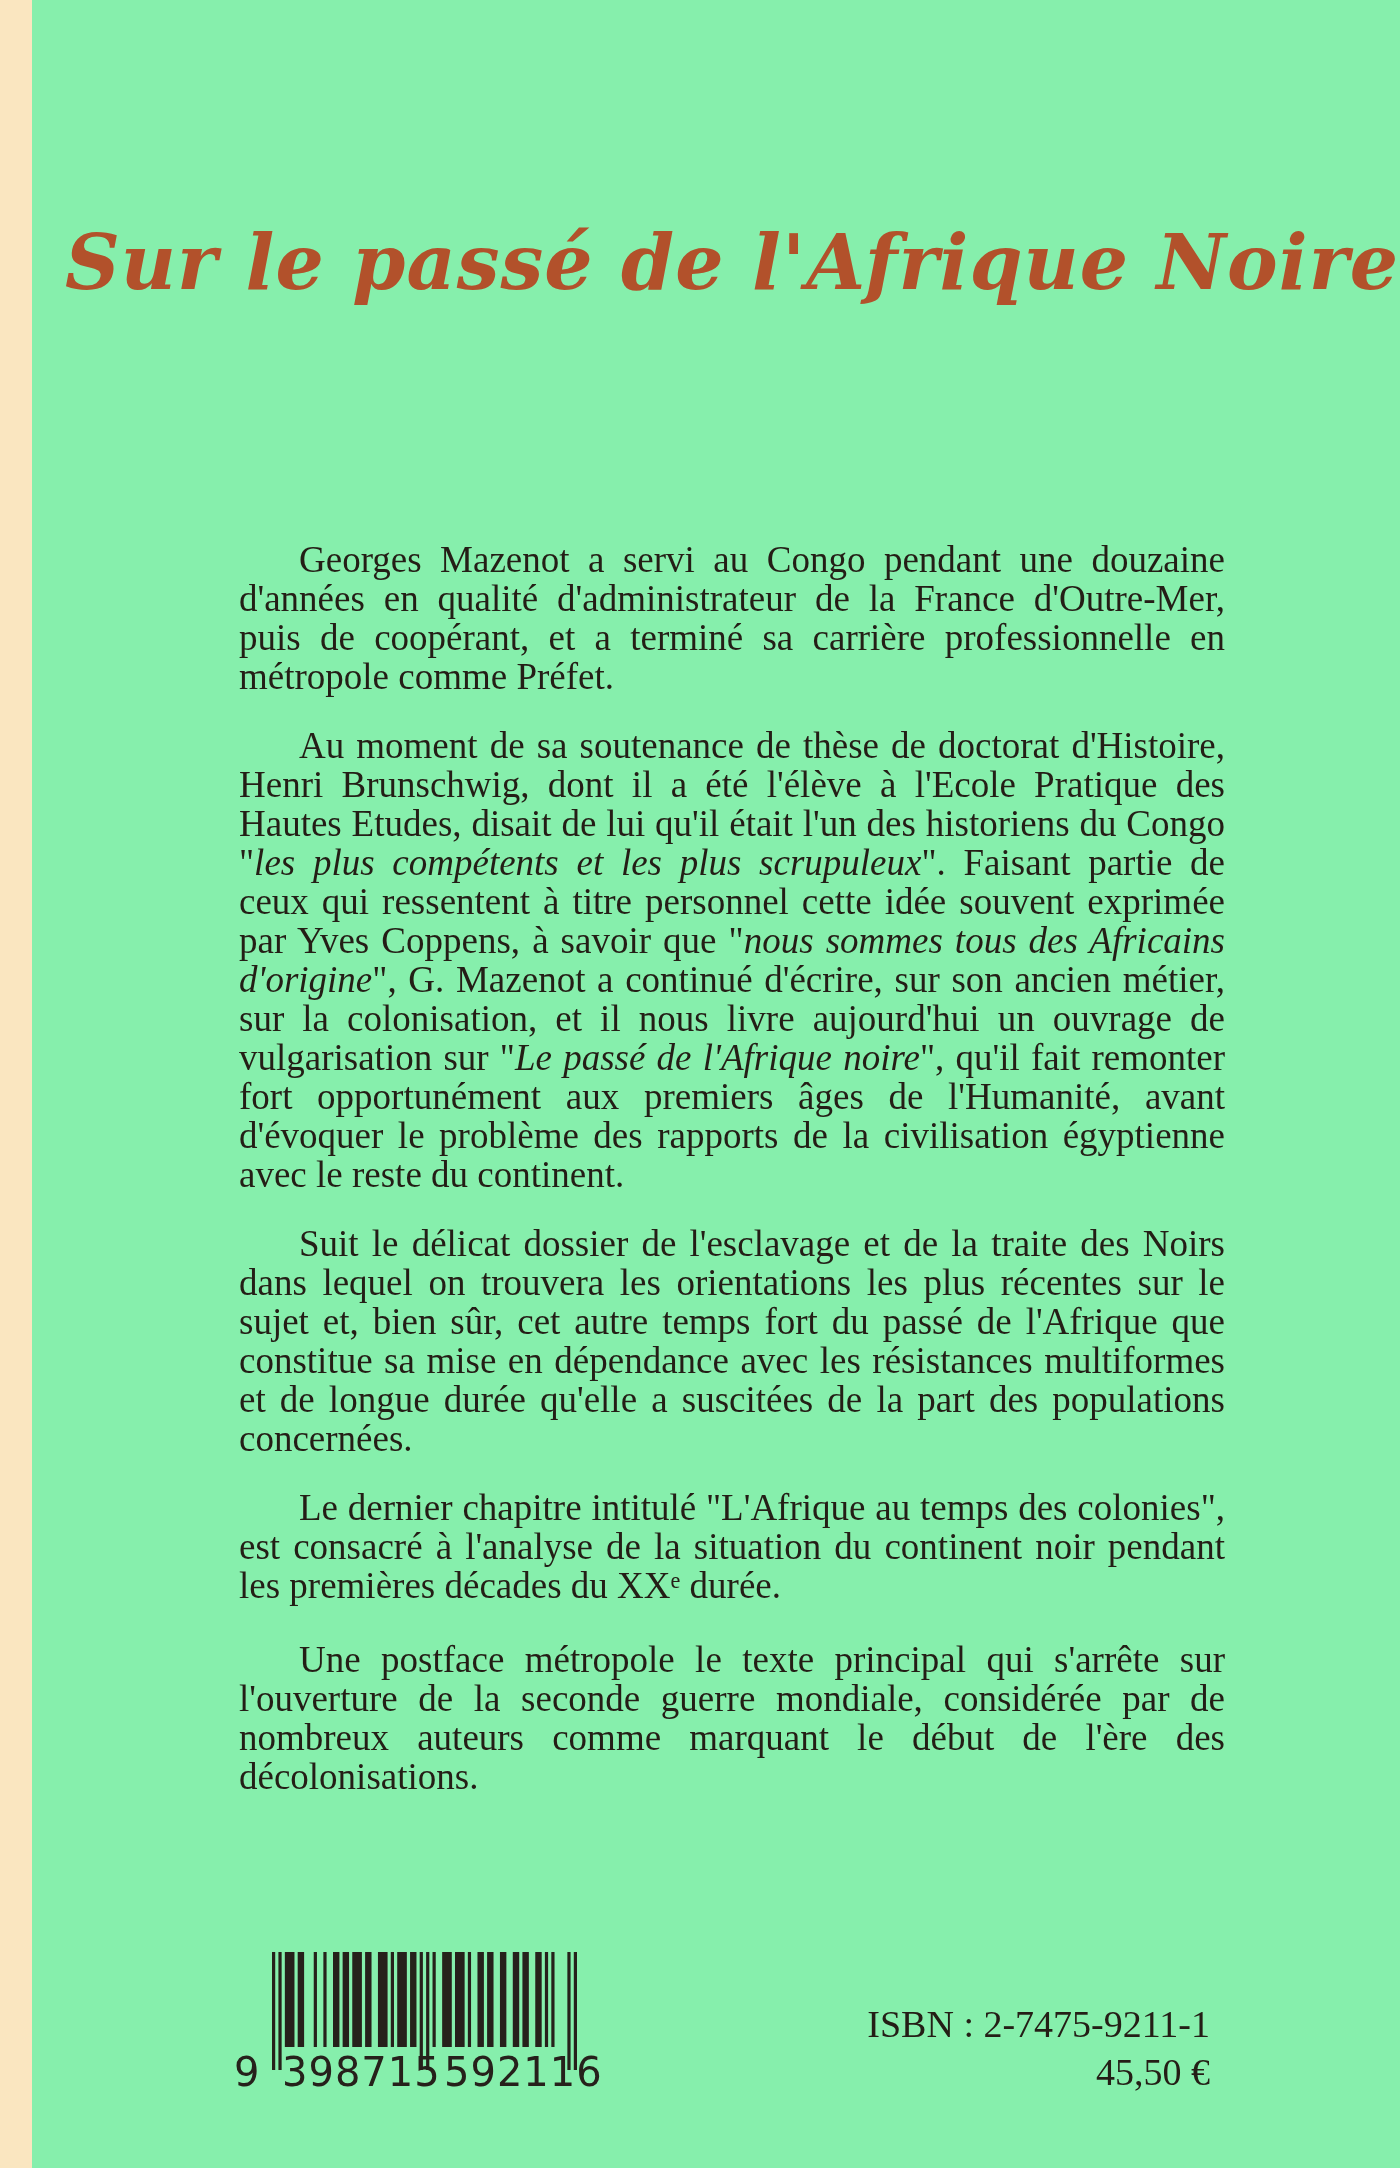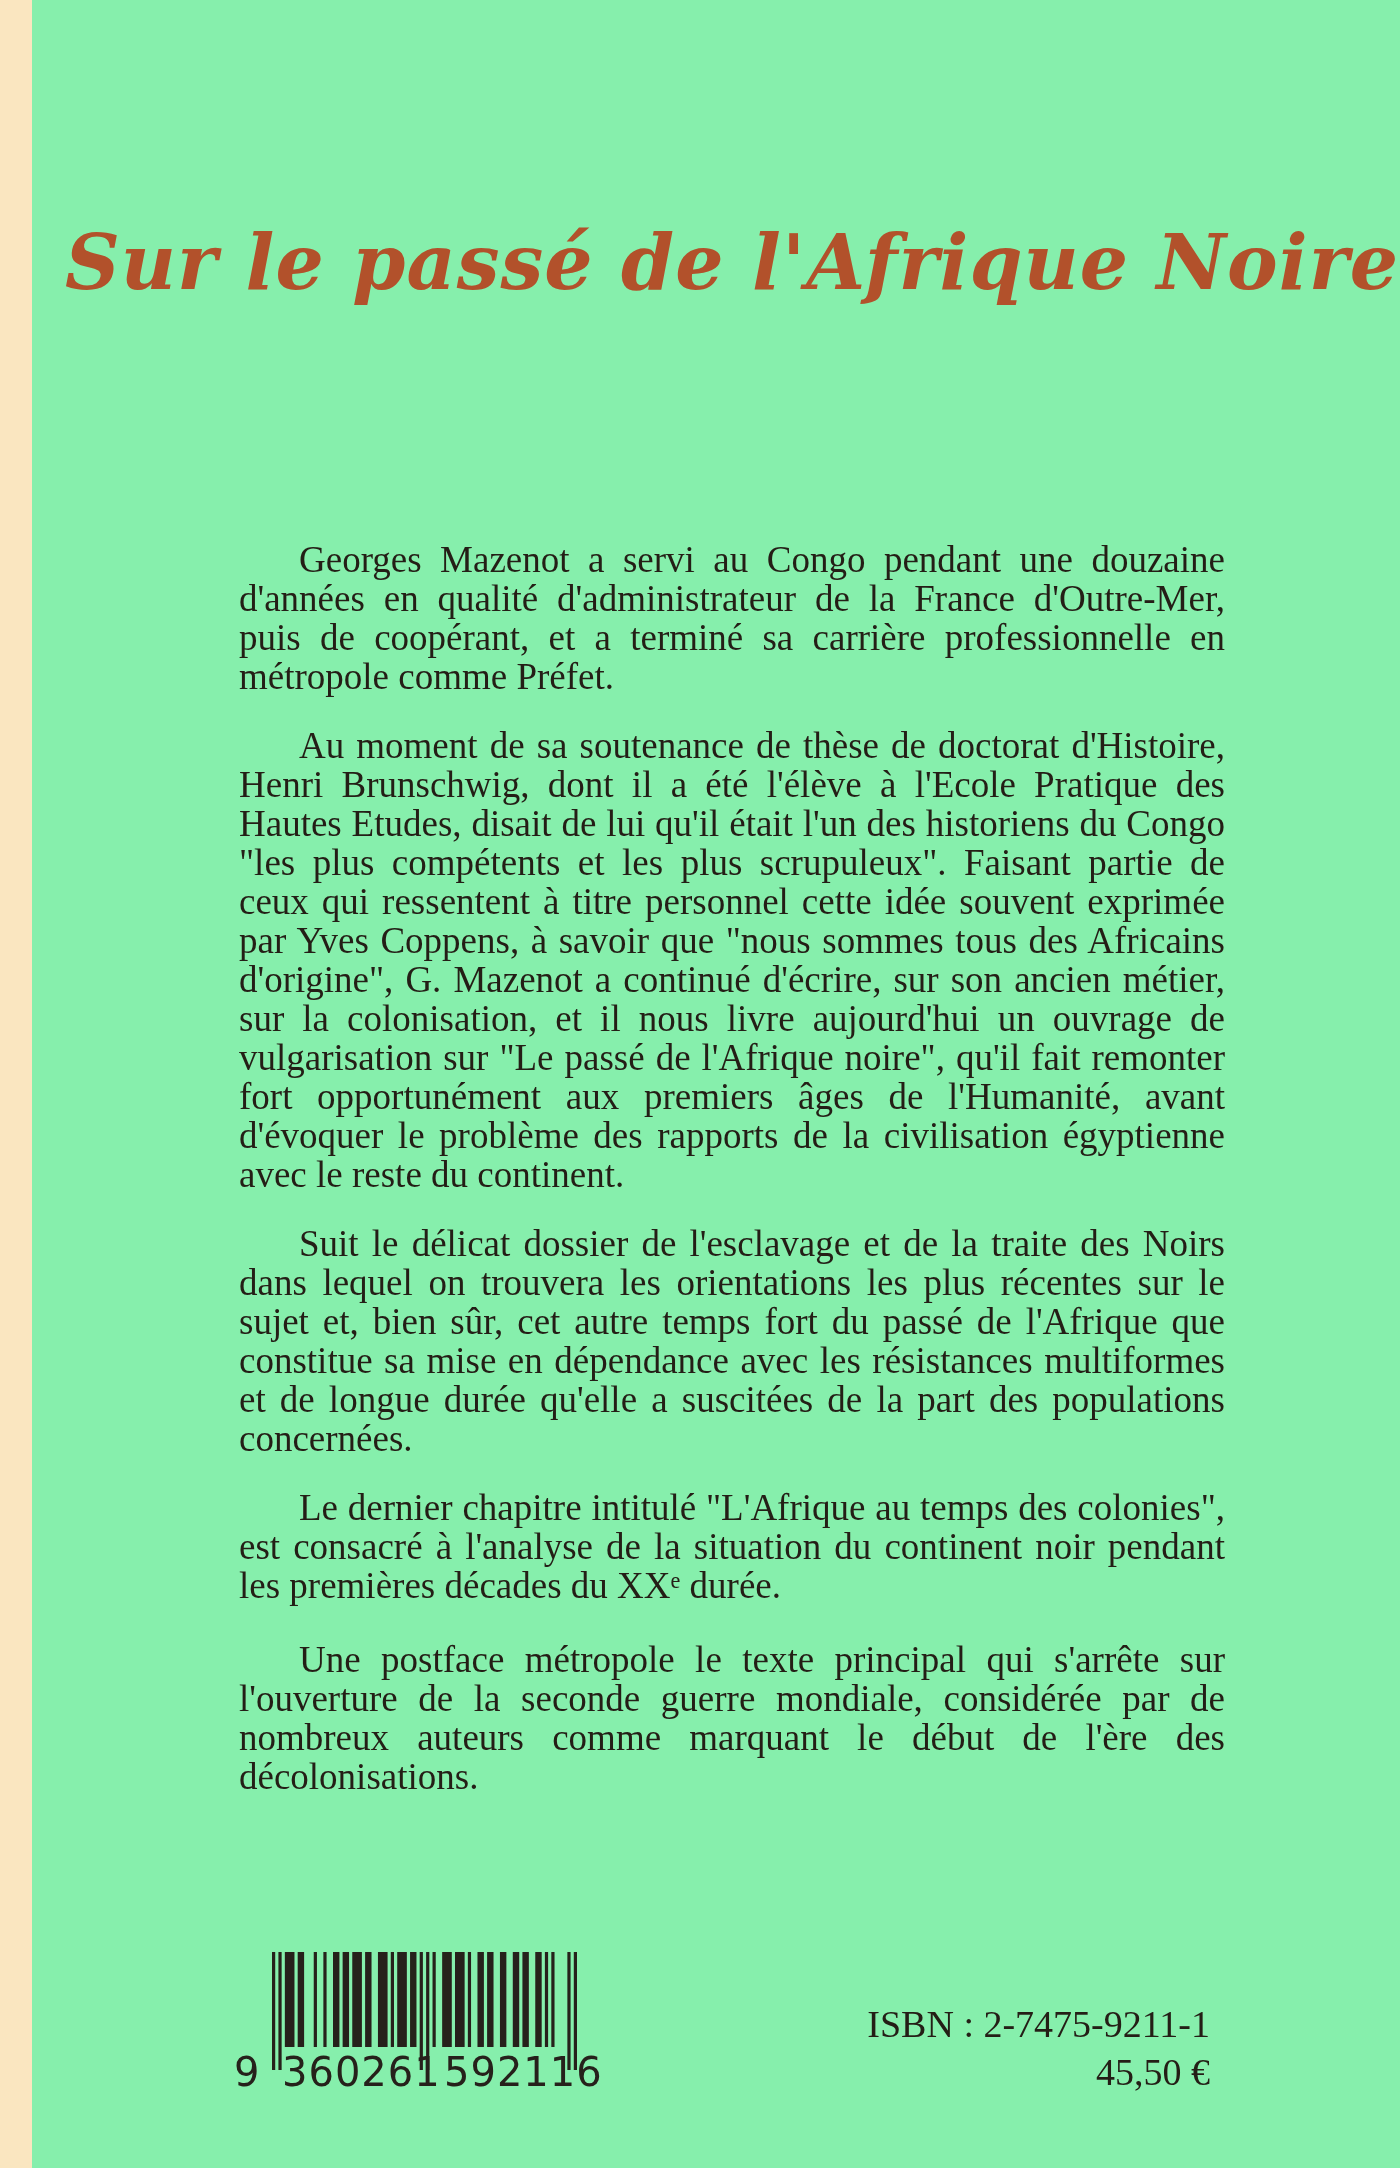--- a/index.html
+++ b/index.html
@@ -37,21 +37,21 @@
     left: 207px;
     width: 986px;
     font-size: 37px;
     line-height: 39px;
     text-align: justify;
   }
   .synopsis p {
     margin: 0 0 30px 0;
     text-indent: 60px;
   }
-  .it { }
+  .it { font-style: italic; }
   .sup {
     font-size: 60%;
     position: relative;
     top: -0.45em;
   }
   .footer {
     position: absolute;
     left: 0;
     top: 1940px;
     width: 1400px;
@@ -155,21 +155,21 @@
           <rect x="75" y="0" width="2" height="95"></rect>
           <rect x="78" y="0" width="2" height="95"></rect>
           <rect x="82" y="0" width="2" height="95"></rect>
           <rect x="85" y="0" width="1" height="95"></rect>
           <rect x="87" y="0" width="1" height="95"></rect>
           <rect x="92" y="0" width="1" height="118"></rect>
           <rect x="94" y="0" width="1" height="118"></rect>
         </svg>
       <div class="barcode-digits" style="color: rgb(38, 33, 27);">
         <span class="bc-lead">9</span>
-        <span class="bc-left">360261</span>
+        <span class="bc-left">398715</span>
         <span class="bc-right">592116</span>
       </div>
     </div>
 
     <div class="isbn-block" style="color: rgb(36, 30, 22);">
       <div>ISBN : 2-7475-9211-1</div>
       <div>45,50 €</div>
     </div>
 
   </div>

